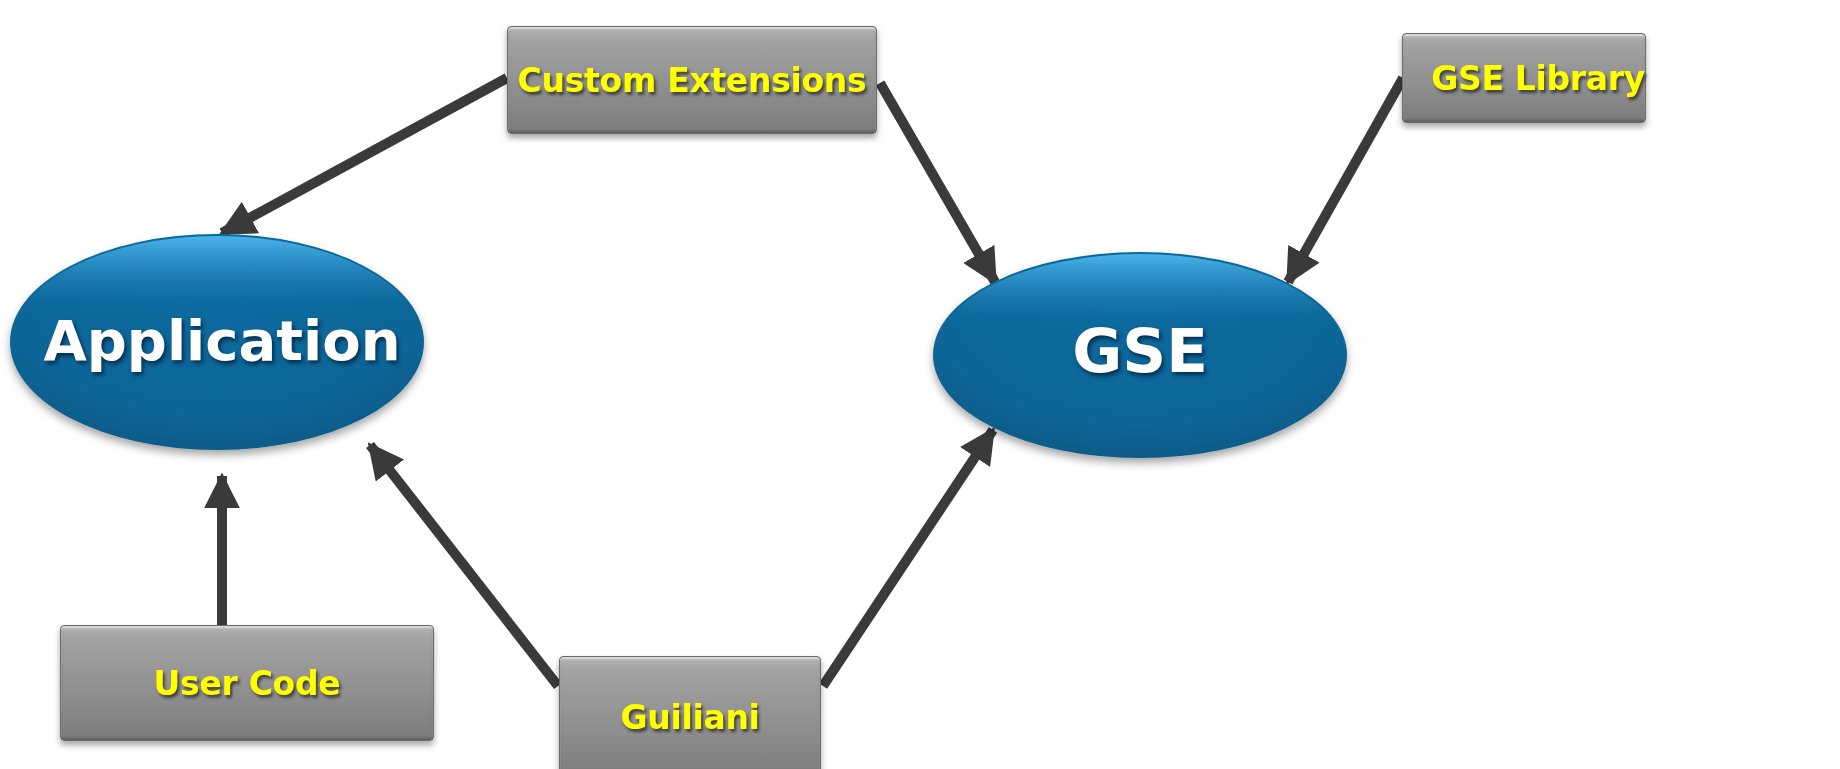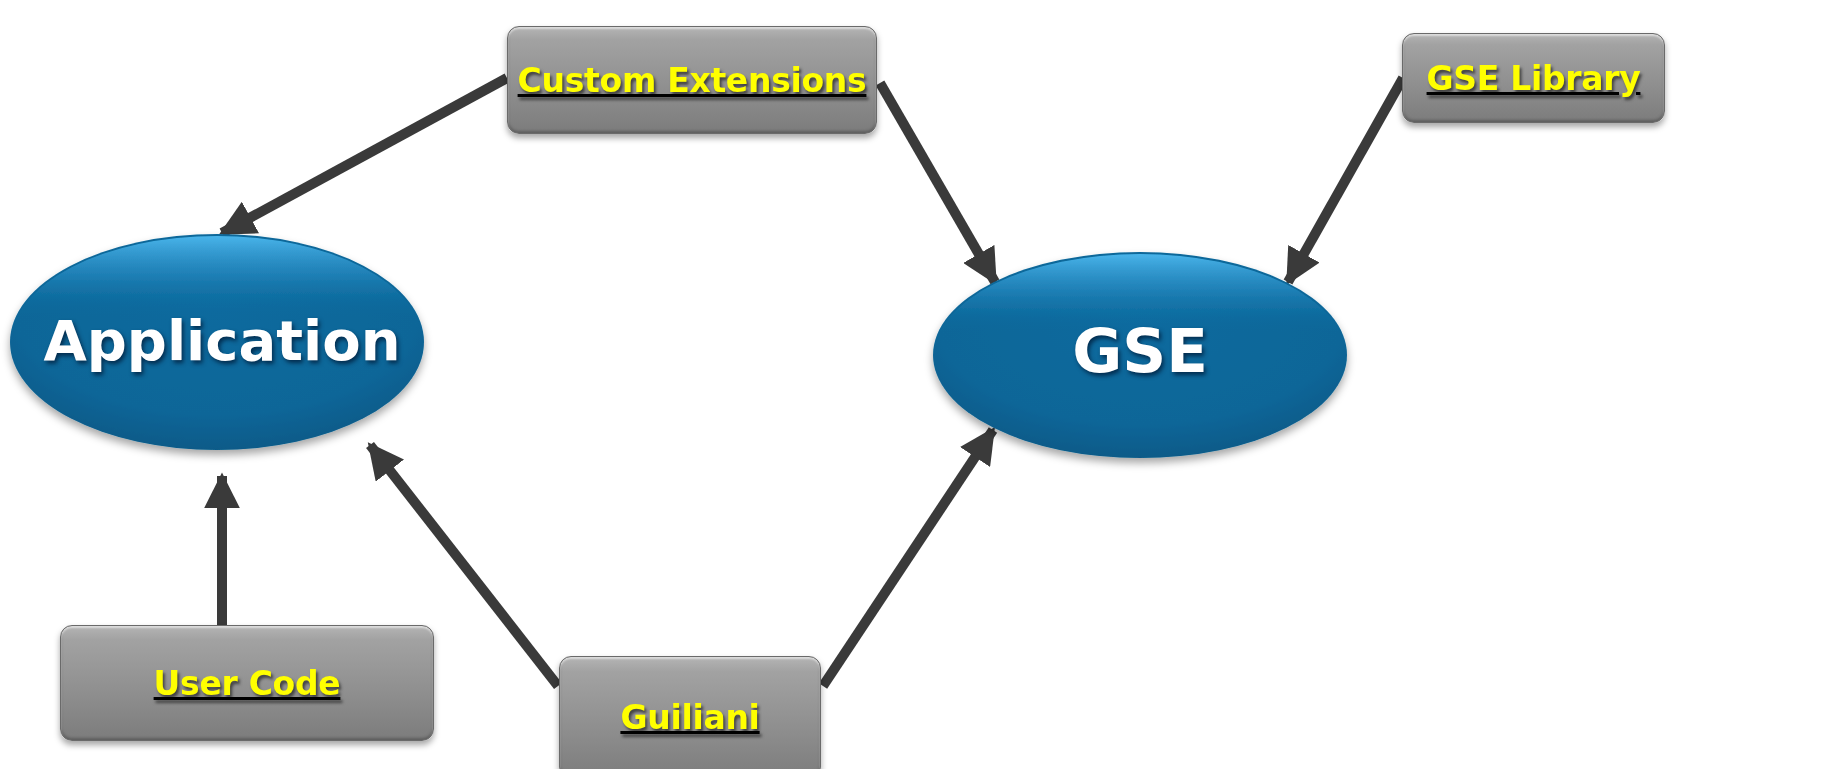--- a/index.html
+++ b/index.html
@@ -1,25 +1,25 @@
 <!DOCTYPE html>
 <html><head>
   <meta charset="utf-8">
   <style>
     html, body { margin: 0; padding: 0; background: #ffffff; }
     body { width: 1840px; height: 769px; position: relative; overflow: hidden;
            font-family: "DejaVu Sans", sans-serif; }
     #diagram { position: absolute; left: 0; top: 0; width: 1840px; height: 769px; }
     .box {
       position: absolute; box-sizing: border-box;
-      border-radius: 12px;
+      border-radius: 4px;
       background: linear-gradient(to bottom, #b4b4b4 0%, #a2a2a2 12%, #8e8e8e 60%, #7c7c7c 100%);
       border: 1px solid #6a6a6a;
       box-shadow: 0 4px 6px rgba(0,0,0,0.35), inset 0 2px 2px rgba(255,255,255,0.55), inset 0 -2px 3px rgba(0,0,0,0.25);
-      display: flex; align-items: center; justify-content: center; text-decoration: underline;
+      display: flex; align-items: center; justify-content: center;
     }
     .box-label {
       color: #ffff00; font-weight: bold; font-size: 33px;
       text-shadow: 2px 3px 3px rgba(40,40,40,0.75);
       white-space: nowrap; letter-spacing: -0.3px;
     }
     .node-ellipse-label {
       position: absolute; color: #ffffff; font-weight: bold;
       text-shadow: 2px 3px 4px rgba(0,30,60,0.8);
       transform: translate(-50%, -50%);
@@ -68,21 +68,21 @@
   </g>
 </svg>
 
 <div class="node-ellipse-label" style="left:222px; top:340px; font-size:56px;">Application</div>
 <div class="node-ellipse-label" style="left:1140px; top:350px; font-size:61px;">GSE</div>
 
 <div class="box" style="left:507px; top:26px; width:370px; height:108px;">
   <span class="box-label">Custom Extensions</span>
 </div>
 
-<div class="box" style="left:1402px; top:33px; width:263px; height:90px;">
+<div class="box" style="left:1402px; top:33px; width:244px; height:90px;justify-content:flex-end;">
   <span class="box-label">GSE Library</span>
 </div>
 
 <div class="box" style="left:60px; top:625px; width:374px; height:116px;">
   <span class="box-label">User Code</span>
 </div>
 
 <div class="box" style="left:559px; top:620px; width:262px; height:123px;margin-top:36px;">
   <span class="box-label">Guiliani</span>
 </div>

